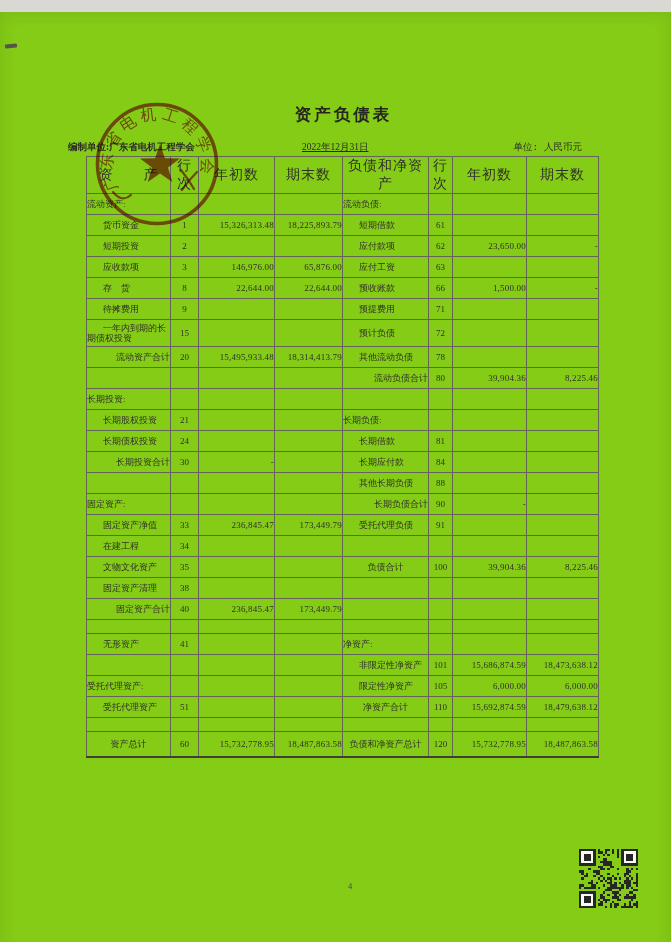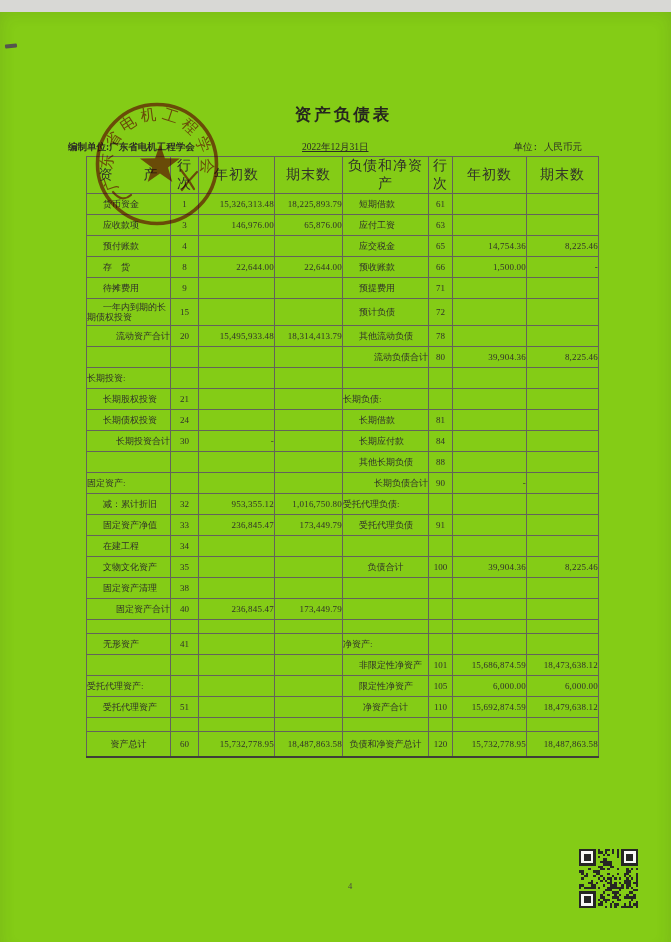--- a/index.html
+++ b/index.html
@@ -82,48 +82,58 @@
           <th>年初数</th>
           <th>期末数</th>
           <th>负债和净资产</th>
           <th>行次</th>
           <th>年初数</th>
           <th>期末数</th>
         </tr>
       </thead>
       <tbody>
         <tr class="row-std">
+          <td class="c-name c-section">流动资产:</td>
+          <td class="c-num"></td>
+          <td class="c-val"></td>
+          <td class="c-val"></td>
+          <td class="c-name c-section">流动负债:</td>
+          <td class="c-num"></td>
+          <td class="c-val"></td>
+          <td class="c-val"></td>
+        </tr>
+        <tr class="row-std">
           <td class="c-name c-item">货币资金</td>
           <td class="c-num">1</td>
           <td class="c-val">15,326,313.48</td>
           <td class="c-val">18,225,893.79</td>
           <td class="c-name c-item">短期借款</td>
           <td class="c-num">61</td>
           <td class="c-val"></td>
           <td class="c-val"></td>
         </tr>
         <tr class="row-std">
+          <td class="c-name c-item">短期投资</td>
+          <td class="c-num">2</td>
+          <td class="c-val"></td>
+          <td class="c-val"></td>
+          <td class="c-name c-item">应付款项</td>
+          <td class="c-num">62</td>
+          <td class="c-val">23,650.00</td>
+          <td class="c-val">-</td>
+        </tr>
+        <tr class="row-std">
           <td class="c-name c-item">应收款项</td>
           <td class="c-num">3</td>
           <td class="c-val">146,976.00</td>
           <td class="c-val">65,876.00</td>
           <td class="c-name c-item">应付工资</td>
           <td class="c-num">63</td>
           <td class="c-val"></td>
           <td class="c-val"></td>
-        </tr>
-        <tr class="row-std">
-          <td class="c-name c-item">预付账款</td>
-          <td class="c-num">4</td>
-          <td class="c-val"></td>
-          <td class="c-val"></td>
-          <td class="c-name c-item">应交税金</td>
-          <td class="c-num">65</td>
-          <td class="c-val">14,754.36</td>
-          <td class="c-val">8,225.46</td>
         </tr>
         <tr class="row-std">
           <td class="c-name c-item">存　货</td>
           <td class="c-num">8</td>
           <td class="c-val">22,644.00</td>
           <td class="c-val">22,644.00</td>
           <td class="c-name c-item">预收账款</td>
           <td class="c-num">66</td>
           <td class="c-val">1,500.00</td>
           <td class="c-val">-</td>
@@ -219,30 +229,20 @@
           <td class="c-val"></td>
         </tr>
         <tr class="row-std">
           <td class="c-name c-section">固定资产:</td>
           <td class="c-num"></td>
           <td class="c-val"></td>
           <td class="c-val"></td>
           <td class="c-name c-total">长期负债合计</td>
           <td class="c-num">90</td>
           <td class="c-val">-</td>
-          <td class="c-val"></td>
-        </tr>
-        <tr class="row-std">
-          <td class="c-name c-item">减：累计折旧</td>
-          <td class="c-num">32</td>
-          <td class="c-val">953,355.12</td>
-          <td class="c-val">1,016,750.80</td>
-          <td class="c-name c-section">受托代理负债:</td>
-          <td class="c-num"></td>
-          <td class="c-val"></td>
           <td class="c-val"></td>
         </tr>
         <tr class="row-std">
           <td class="c-name c-item">固定资产净值</td>
           <td class="c-num">33</td>
           <td class="c-val">236,845.47</td>
           <td class="c-val">173,449.79</td>
           <td class="c-name c-item">受托代理负债</td>
           <td class="c-num">91</td>
           <td class="c-val"></td>

